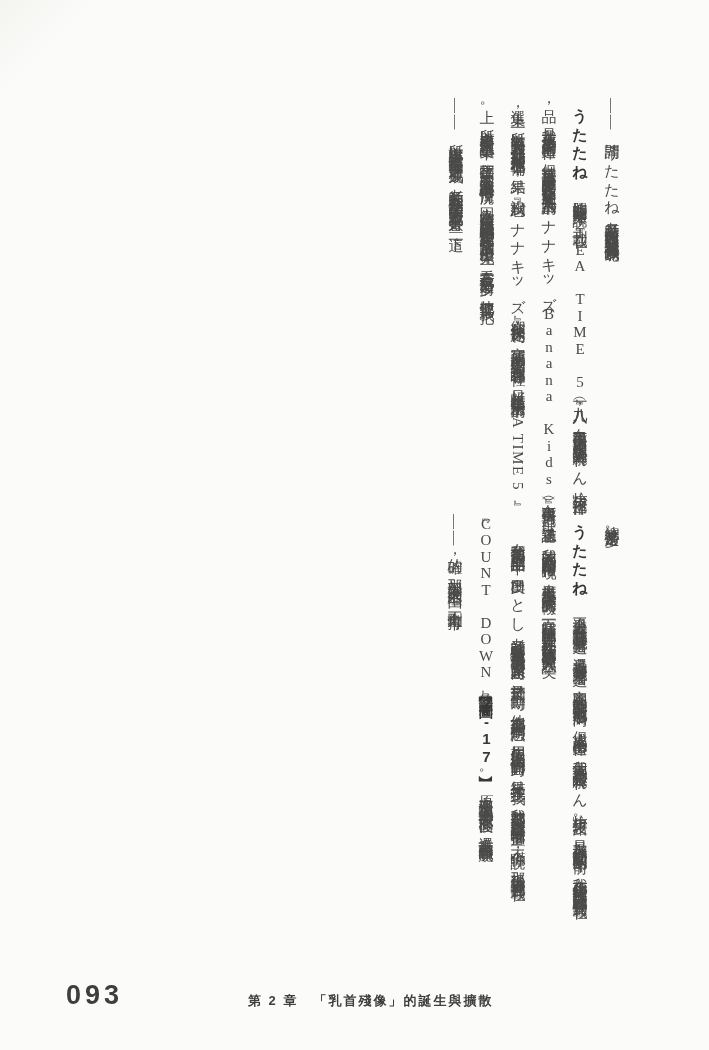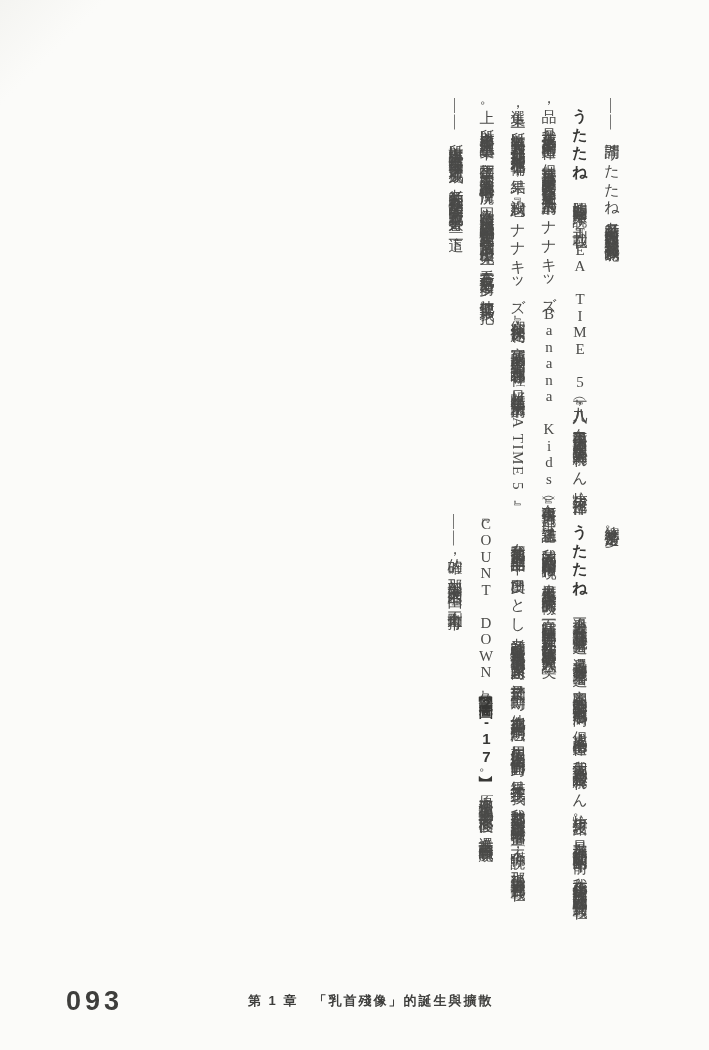--- a/index.html
+++ b/index.html
@@ -36,21 +36,20 @@
     text-orientation:upright;
     letter-spacing:0.5px;
   }
   .footer-page-number {
     position:absolute; left:66px; top:980px;
     font-family:"Liberation Sans", sans-serif;
     font-weight:bold;
     font-size:27px;
     letter-spacing:4px;
     color:#3e3e3c;
-    margin-top:6px;
   }
   .footer-chapter {
     position:absolute; left:248px; top:992px;
     font-family:"Liberation Sans", sans-serif;
     font-weight:bold;
     font-size:13px;
     letter-spacing:2px;
     color:#3e3e3c;
   }
 </style>
@@ -67,15 +66,15 @@
 
   <div class="vtext section-bottom">
       <p><span>總算清楚多了。</span></p>
       <p><span class="run-bold">うたたね</span><span>　不過只要有在雜誌上刊登就算出道，還是受邀刊載才算出道，定義不同的話答案可能也有所不同。但成人系的出道作，我個人認為應該是「暴れん坊少年」沒錯。只是在那部作品刊載的兩年前，我在小學館投稿的作品就已經得獎刊載在雜誌過了。我的同人活動開始得很晚，大概是在大學二年級的時候。而當時一位社團的學長正在社外製作「蘇聯軍事研究同人誌」（笑）。</span></p>
       <p><span>　在我參加前的上一期作品中，奧田ひとし老師就曾實驗性地畫過俗稱的美少女系封面；於是到了下一期時，他抱著半惡搞的想法，想用個比上期更色情的封面，結果才找上了我。我替那系列同人誌畫過好幾幅插畫。不瞞你說，那幾張插畫也有刊載在『</span><span class="run-upright">COUNT DOWN</span><span>』的目錄和卷尾</span><span class="run-bold">【圖</span><span class="run-bold run-upright">2-17</span><span class="run-bold">】</span><span>。原本這個趴在地上的女孩子屁股後面，還畫著蘇聯國旗呢。</span></p>
       <p><span>——的確，那部分因為大人的理由，不刪掉可不</span></p>
     </div>
 
   <div class="footer-page-number">093</div>
 
-  <div class="footer-chapter">第 1 章　「乳首殘像」的誕生與擴散</div>
+  <div class="footer-chapter">第 2 章　「乳首殘像」的誕生與擴散</div>
 
 </div>
 
 </body></html>

